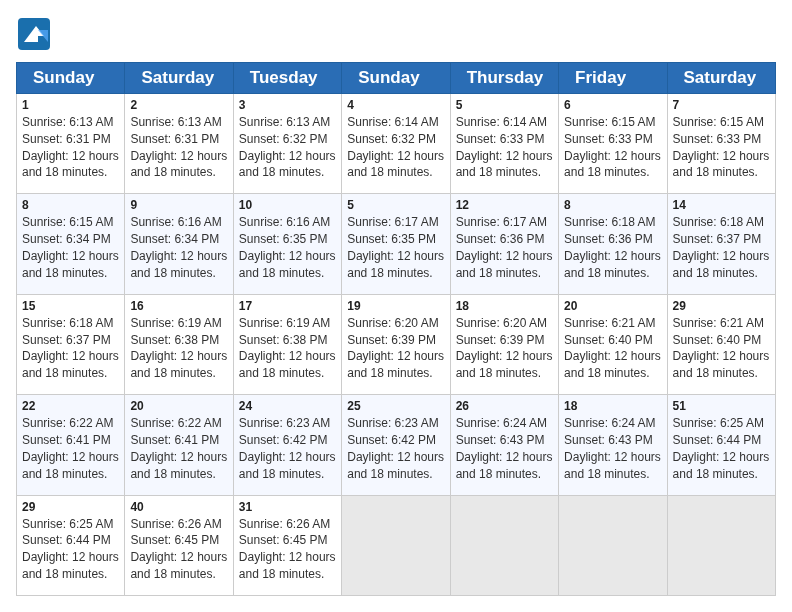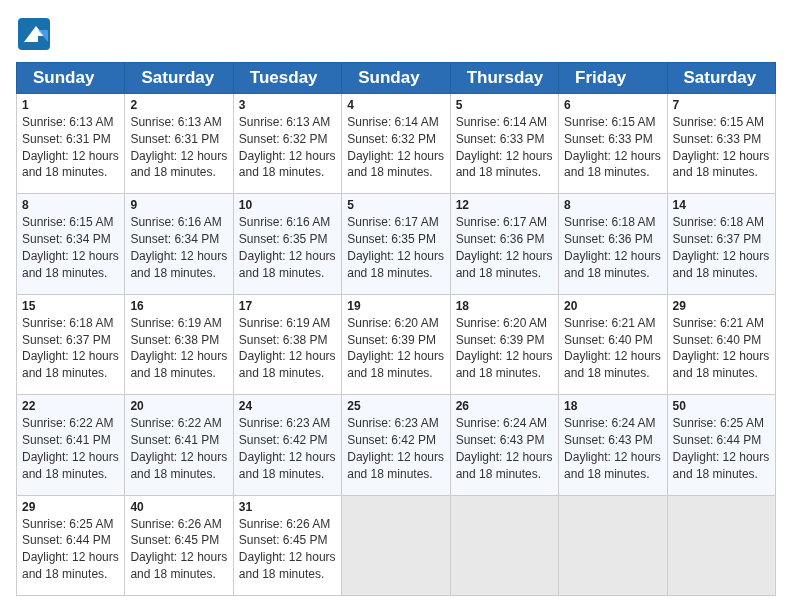--- a/index.html
+++ b/index.html
@@ -236,21 +236,21 @@
           </td>
           <td>
             <span class="day-num">26</span>
             <div class="day-info">Sunrise: 6:24 AM<br>Sunset: 6:43 PM<br>Daylight: 12 hours and 18 minutes.</div>
           </td>
           <td>
             <span class="day-num">18</span>
             <div class="day-info">Sunrise: 6:24 AM<br>Sunset: 6:43 PM<br>Daylight: 12 hours and 18 minutes.</div>
           </td>
           <td>
-            <span class="day-num">50</span>
+            <span class="day-num">51</span>
             <div class="day-info">Sunrise: 6:25 AM<br>Sunset: 6:44 PM<br>Daylight: 12 hours and 18 minutes.</div>
           </td>
         </tr>
         <tr>
           <td>
             <span class="day-num">29</span>
             <div class="day-info">Sunrise: 6:25 AM<br>Sunset: 6:44 PM<br>Daylight: 12 hours and 18 minutes.</div>
           </td>
           <td>
             <span class="day-num">40</span>

